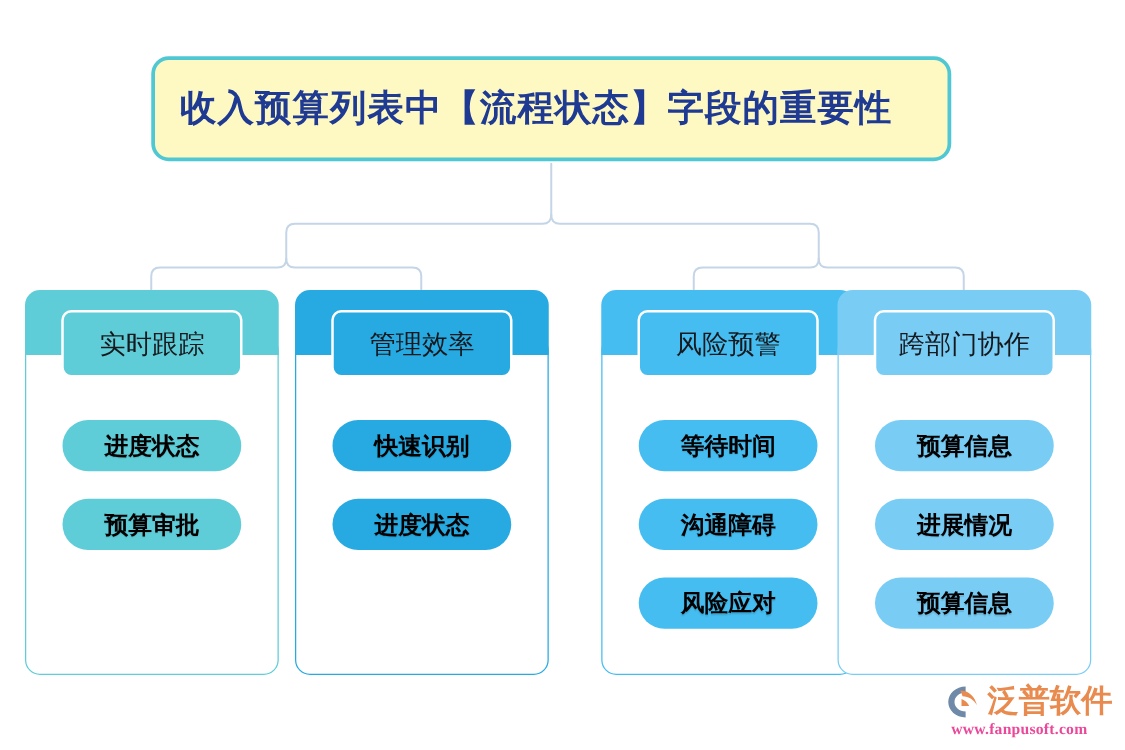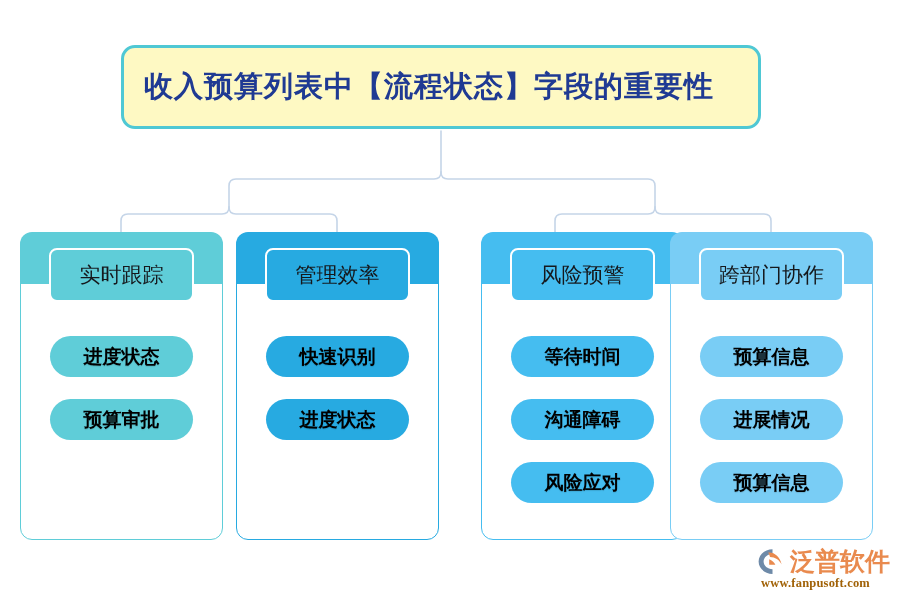--- a/index.html
+++ b/index.html
@@ -148,21 +148,21 @@
   #logo-name {
     font-size: 25px;
     font-weight: bold;
     color: #E98A4E;
     letter-spacing: 0px;
     line-height: 27px;
   }
   #logo-url {
     font-size: 12.5px;
     font-weight: bold;
-    color: #a16207;
+    color: #ec4899;
     letter-spacing: 0.2px;
     margin-left: 4px;
     margin-top: 1px;
     font-family: "Liberation Serif", serif;
   }
 </style>
 </head>
 <body>
 
 <div id="canvas">

